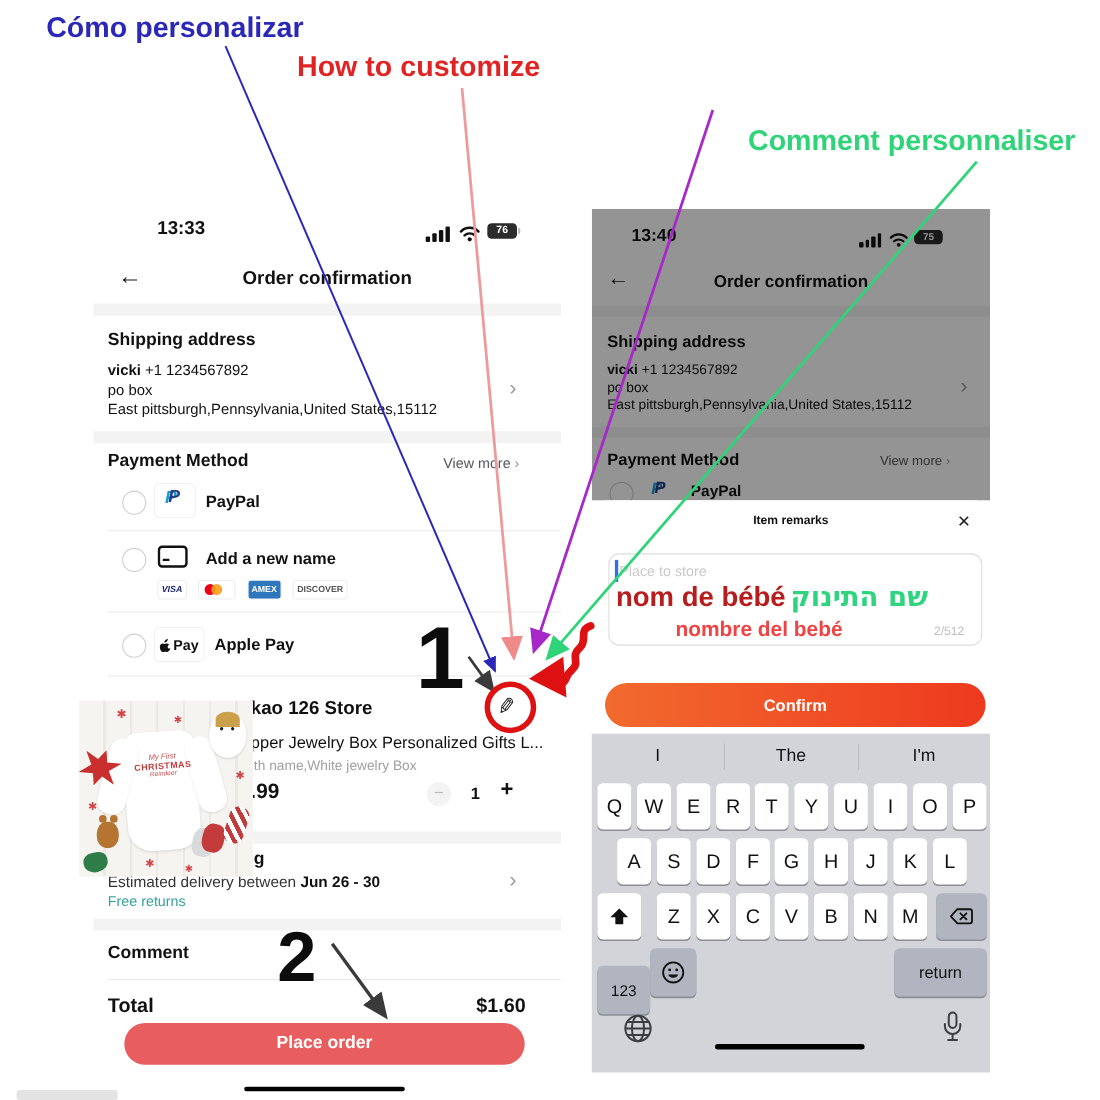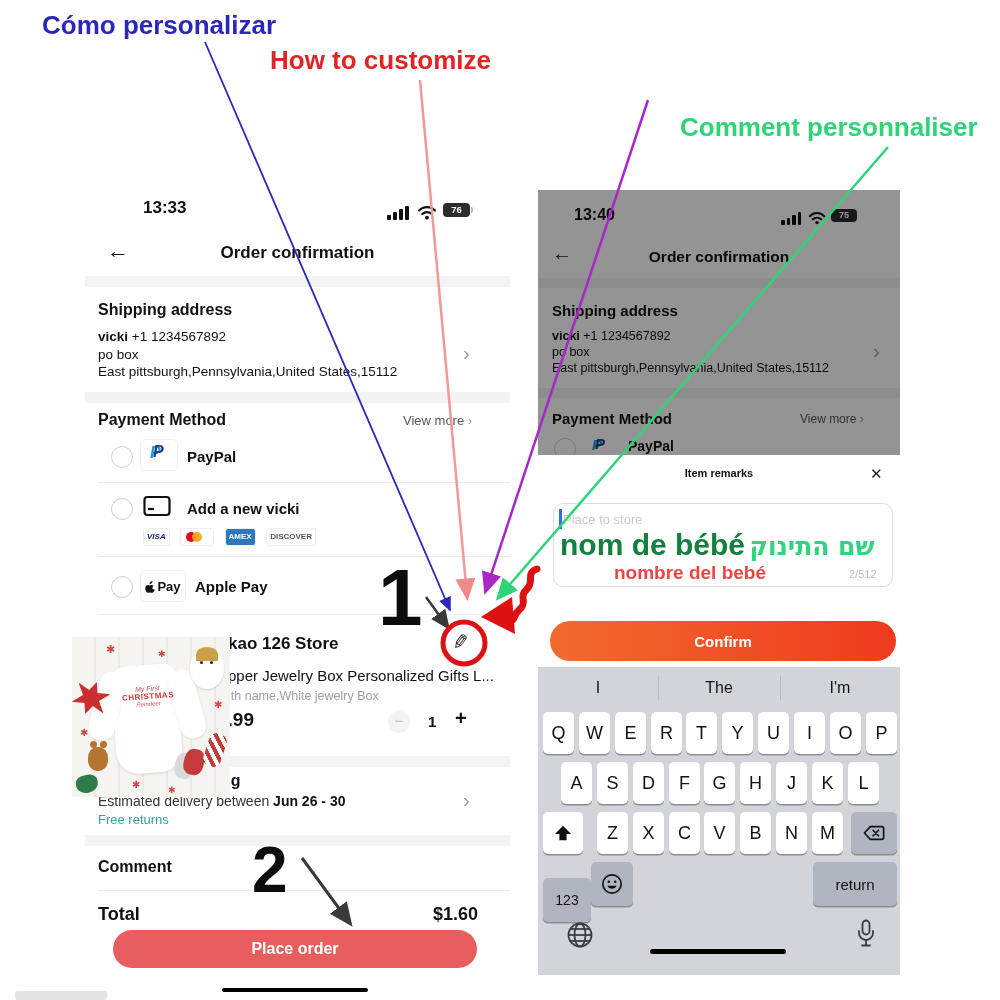--- a/index.html
+++ b/index.html
@@ -71,21 +71,21 @@
     <div class="abs b" style="left:102px;top:258px;font-size:15px;">PayPal</div>
     <div class="hair" style="left:13px;top:292px;width:412px;"></div>
 
     <div class="radio" style="left:26px;top:308px;"></div>
     <div class="abs" style="left:58px;top:305px;">
       <svg width="28" height="22" viewBox="0 0 28 22">
         <rect x="1.5" y="2" width="25" height="18" rx="3" stroke="#111" stroke-width="2.2" fill="none"></rect>
         <line x1="5" y1="14" x2="11" y2="14" stroke="#111" stroke-width="2.2"></line>
       </svg>
     </div>
-    <div class="abs b" style="left:102px;top:310px;font-size:15px;">Add a new vicki</div>
+    <div class="abs b" style="left:102px;top:310px;font-size:15px;">Add a new name</div>
     <div class="abs" style="left:58px;top:337px;">
       <span class="cardbadge" style="color:#1a1f71;font-style:italic;">VISA</span>
       <span class="cardbadge" style="width:26px;position:relative;">
         <i style="position:absolute;left:5px;top:3px;width:10px;height:10px;border-radius:50%;background:#eb001b;"></i>
         <i style="position:absolute;left:11px;top:3px;width:10px;height:10px;border-radius:50%;background:#f79e1b;opacity:.9;"></i>
       </span>
       <span class="cardbadge" style="background:#2e77bc;color:#fff;">AMEX</span>
       <span class="cardbadge" style="color:#555;position:relative;overflow:hidden;">DISCOVER</span>
     </div>
     <div class="hair" style="left:13px;top:366px;width:412px;"></div>
@@ -212,21 +212,21 @@
     </div>
 
     <div class="abs" style="left:0;top:265px;width:362px;height:520px;background:#fff;border-radius:14px 14px 0 0;">
       <div class="abs b" style="left:0;top:12px;width:362px;text-align:center;font-size:11px;">Item remarks</div>
       <div class="abs" style="left:332px;top:10px;font-size:15px;color:#222;">✕</div>
 
       <div class="abs" style="left:15px;top:48px;width:338px;height:82px;border:1px solid #ddd;border-radius:10px;background:#fff;">
         <div class="abs" style="left:5px;top:5px;width:2.5px;height:20px;background:#2f6fed;"></div>
         <div class="abs" style="left:9px;top:8px;font-size:13px;color:#c9c9c9;">Place to store</div>
         <div class="abs" style="left:6px;top:24px;width:330px;white-space:nowrap;">
-          <span class="b" style="font-size:30px;color:#15803d;">nom de bébé</span>
+          <span class="b" style="font-size:25px;color:#b91c1c;">nom de bébé</span>
           <span class="b he" style="font-size:25px;color:#2fd47f;">קוניתה םש</span>
         </div>
         <div class="abs b" style="left:60px;top:58px;font-size:19px;color:#ef4444;">nombre del bebé</div>
         <div class="abs" style="left:295px;top:64px;font-size:11px;color:#bdbdbd;">2/512</div>
       </div>
 
       <div class="abs b" style="left:12px;top:166px;width:346px;height:40px;border-radius:20px;background:linear-gradient(90deg,#f26a2e,#ee3a1f);color:#fff;font-size:15px;display:flex;align-items:center;justify-content:center;">Confirm</div>
 
       <div class="abs" style="left:0;top:212px;width:362px;height:308px;background:#d2d4da;">
 

